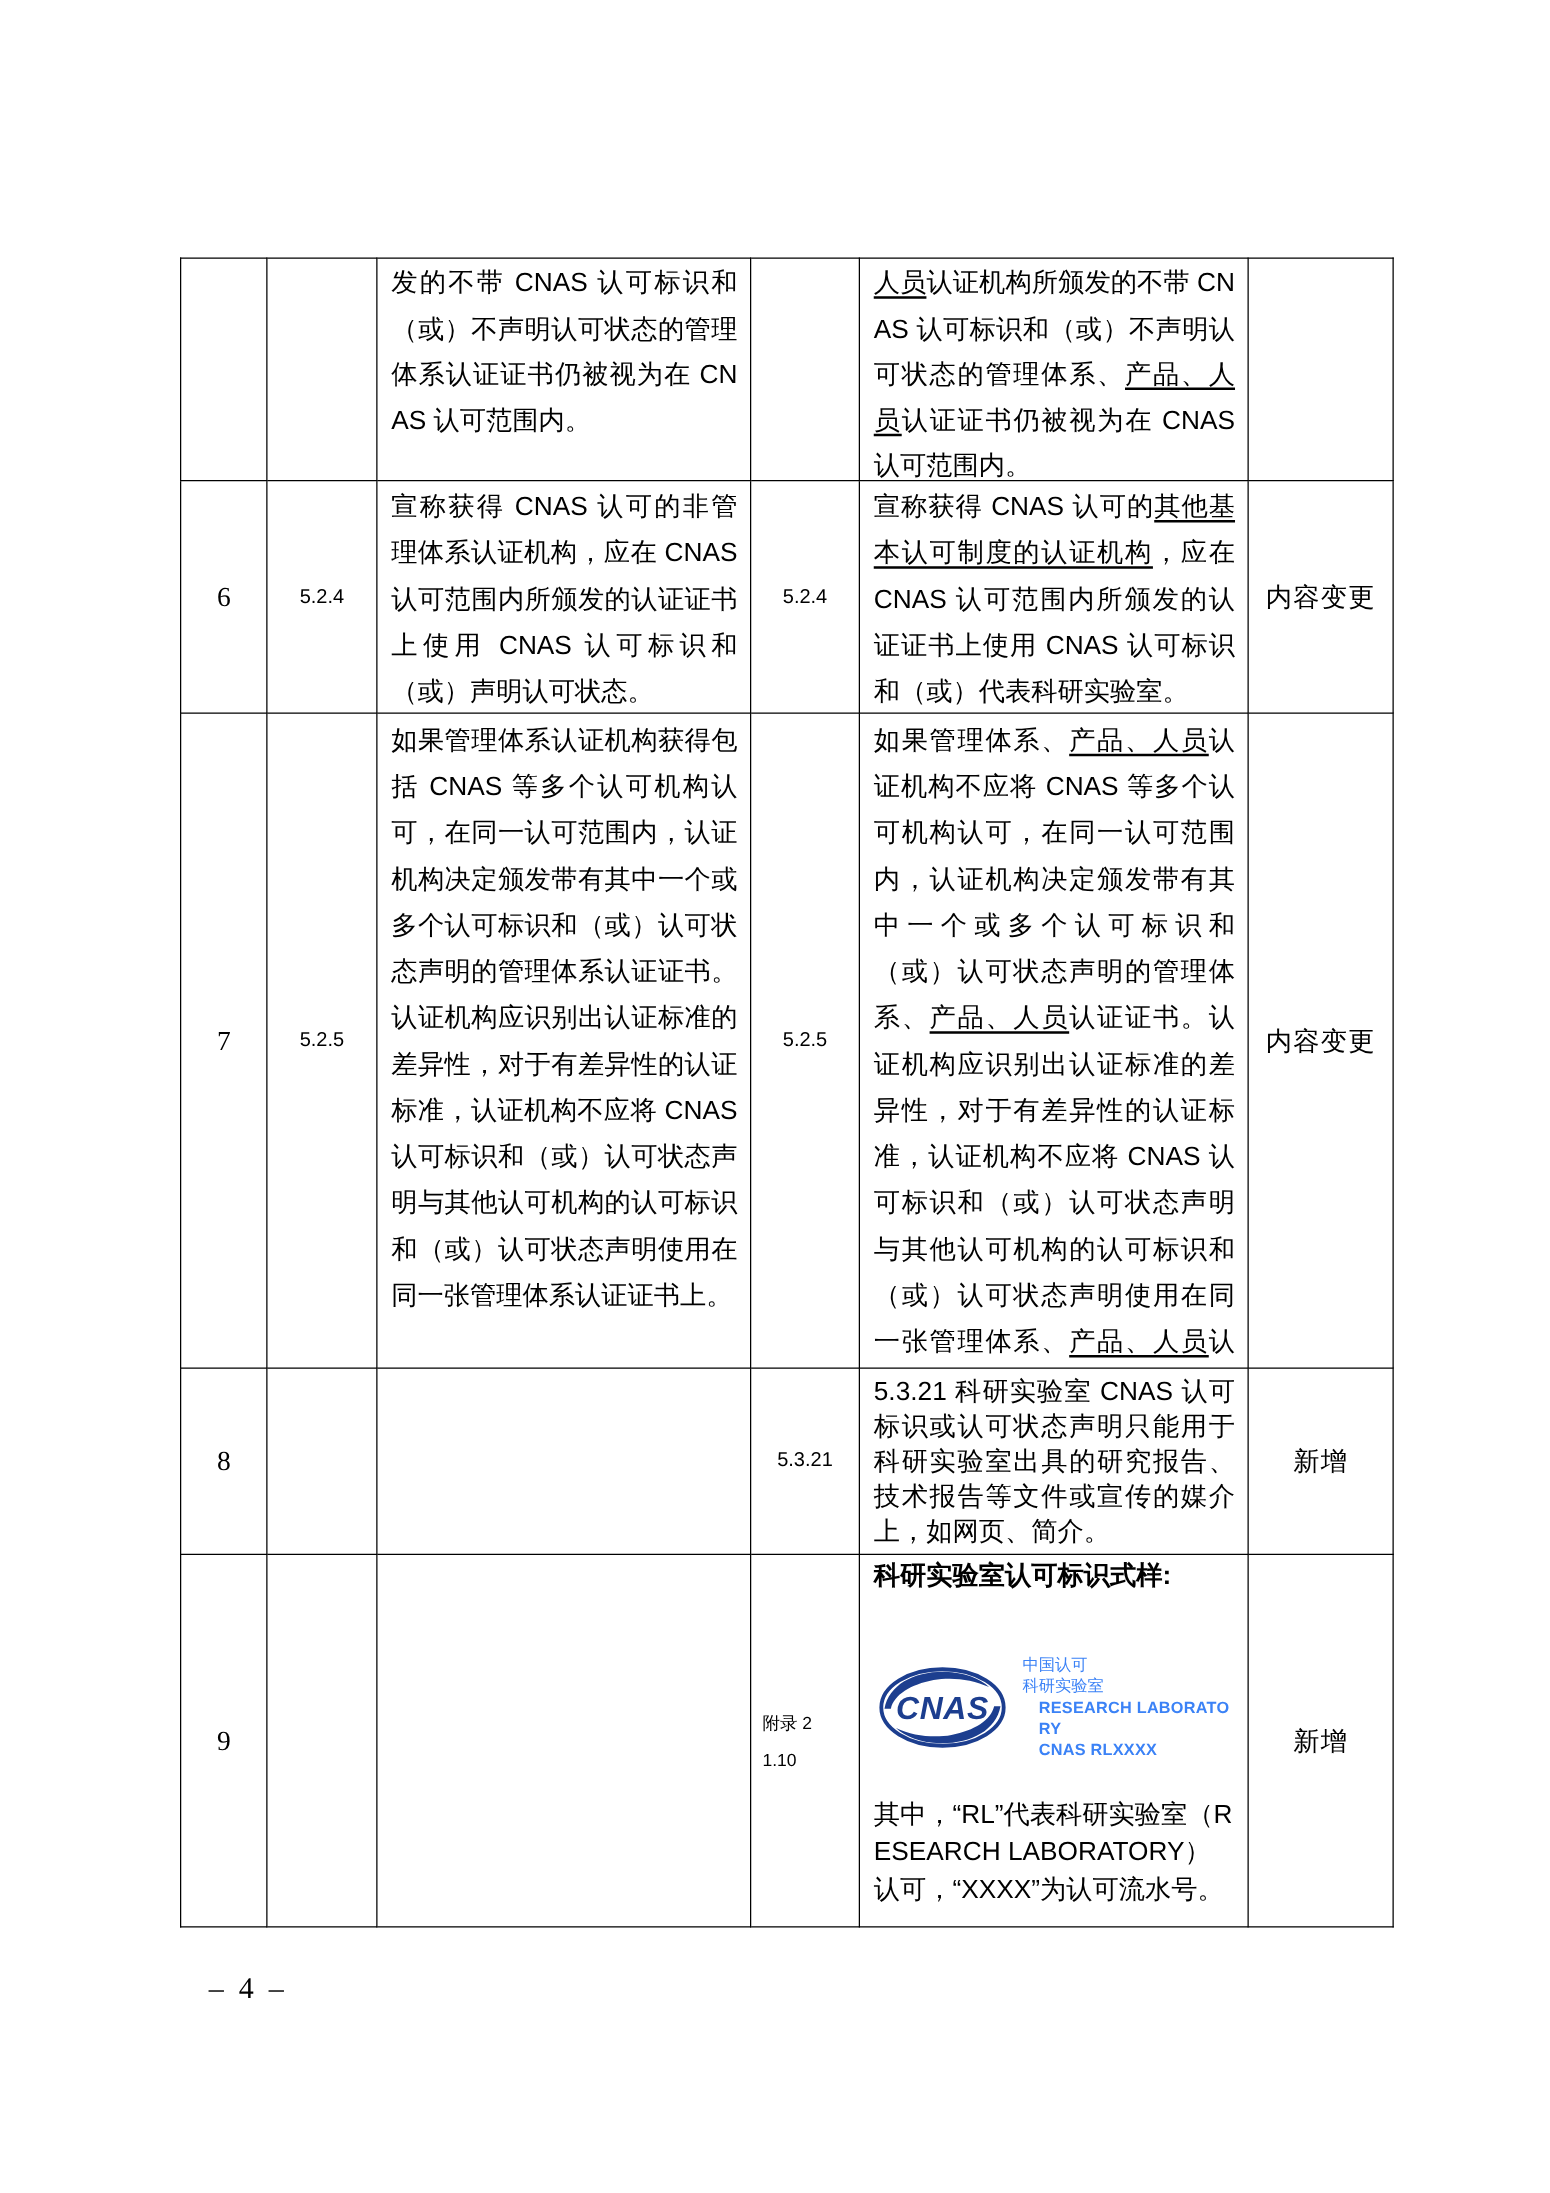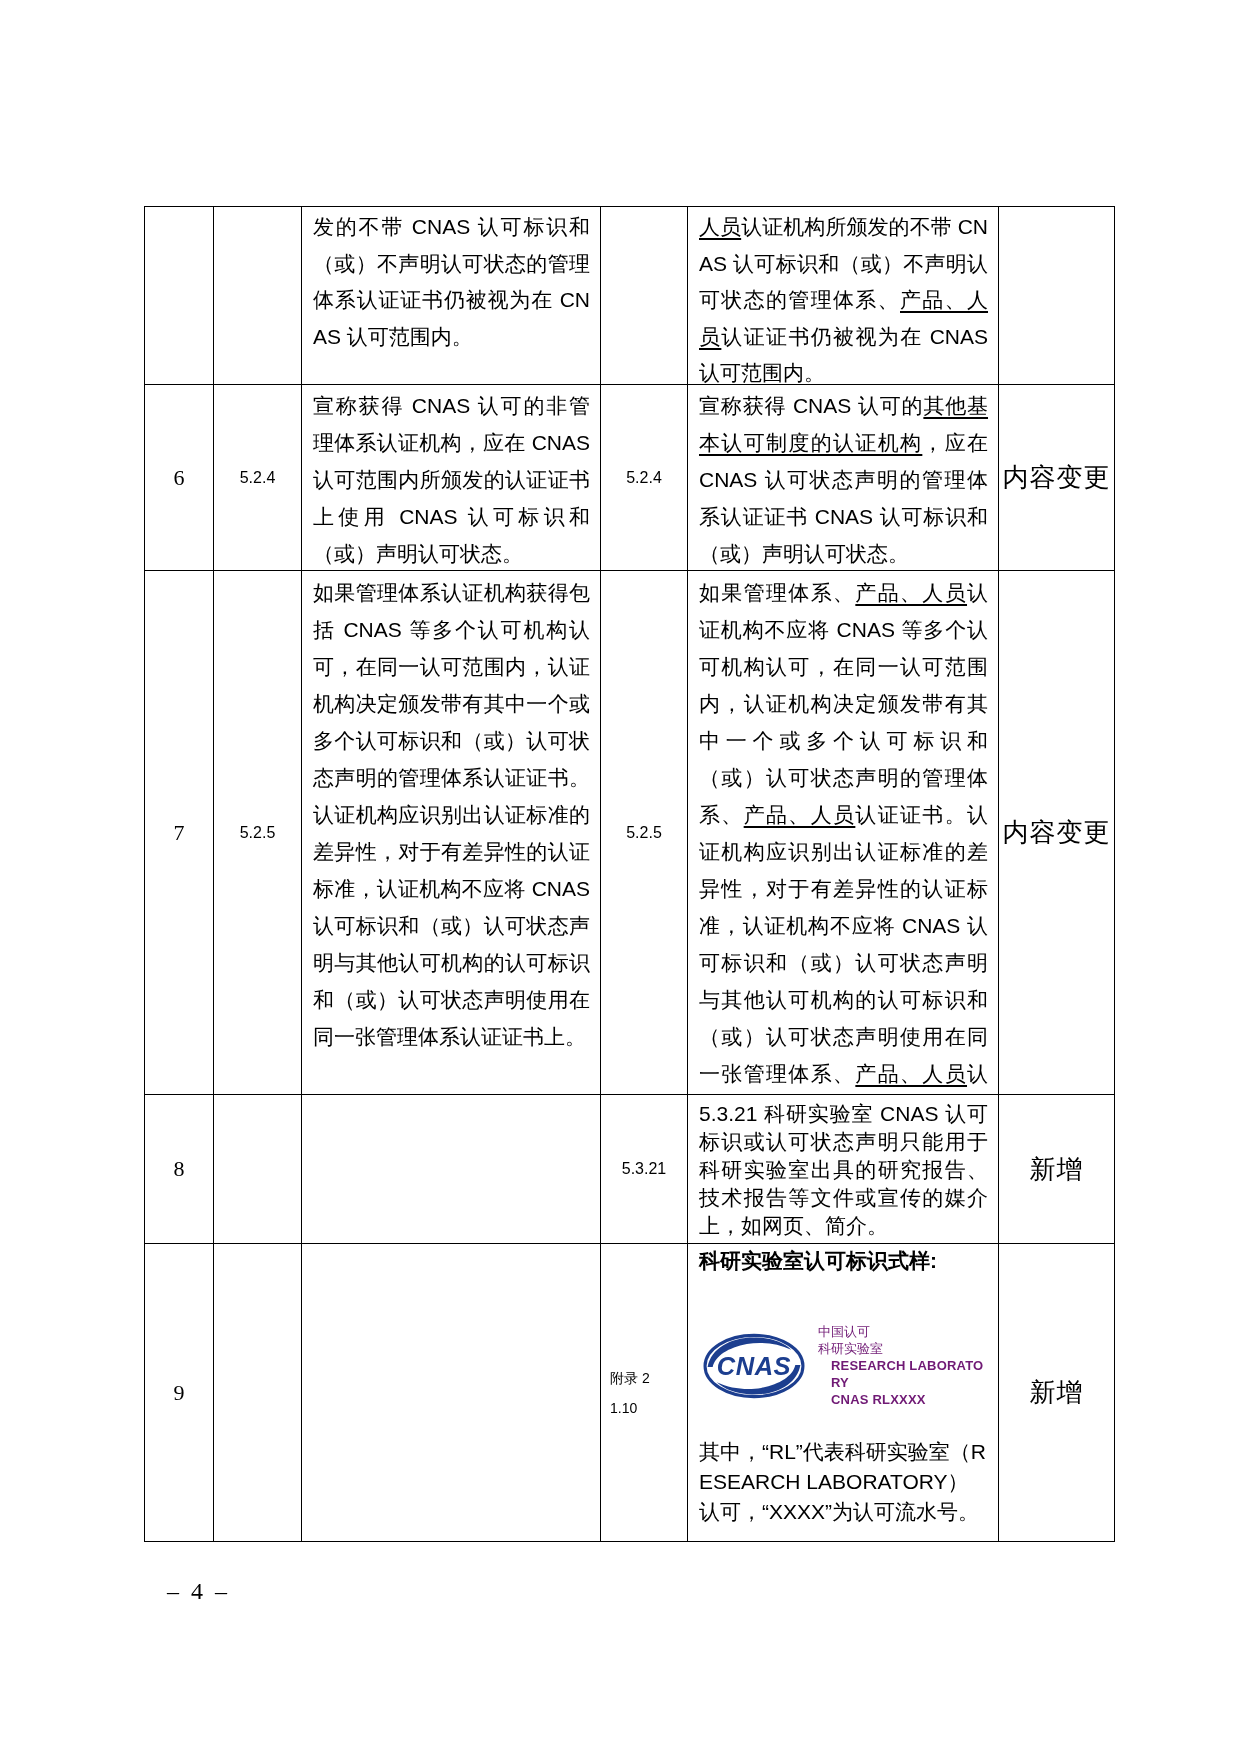--- a/index.html
+++ b/index.html
@@ -20,21 +20,21 @@
     vertical-align:middle; padding:0; overflow:hidden;
   }
   td.cell-txt { vertical-align:top; }
 
   .num {
     text-align:center; font-size:22px;
     font-family:"Liberation Serif","DejaVu Serif",serif;
   }
   .sec { text-align:center; font-size:16px; line-height:30px; }
   .chg {
-    text-align:center; font-size:26px; letter-spacing:1px;
+    text-align:center; font-size:21px; letter-spacing:1px;
     font-family:"Liberation Serif","DejaVu Serif",serif;
   }
 
   .cell-inner {
     padding:2px 10px 0 11px; font-size:21px; text-align:justify;
     overflow:hidden; word-break:break-all;
   }
   .hA   { height:177px; line-height:36.5px; }
   .h6   { height:185px; line-height:37px; }
   .h7   { height:523px; line-height:37px; padding-top:3px; }
@@ -51,21 +51,21 @@
 
   .logo-intro { line-height:30px; text-align:left;font-weight:bold; }
   .logo-row { margin-top:47px; margin-left:4px; display:flex; align-items:center; gap:13px; }
   .cnas-logo { width:102px; height:66px; flex:0 0 auto; }
   .logo-stroke { fill:#ffffff; stroke:#1c3e8f; stroke-width:3; }
   .logo-fill { fill:#1c3e8f; }
   .logo-acronym-text {
     fill:#1c3e8f; font-family:"Liberation Sans","DejaVu Sans",sans-serif;
     font-style:italic; font-weight:bold; font-size:25px; letter-spacing:0.5px;
   }
-  .logo-lines { color:#701a75; font-size:13px; line-height:17px; text-align:left; }
+  .logo-lines { color:#3b82f6; font-size:13px; line-height:17px; text-align:left; }
   .logo-lines .en { font-weight:bold; letter-spacing:0.2px;margin-left:13px; }
   .logo-outro { margin-top:29px; line-height:30px; text-align:left; }
 
   .footer {
     position:absolute; left:167px; top:1578px;
     font-family:"Liberation Serif","DejaVu Serif",serif;
     font-size:24px; letter-spacing:3px; color:#000;
   }
 </style>
 </head>
@@ -112,21 +112,21 @@
         <td>
           <div class="sec">5.2.4</div>
         </td>
         <td class="cell-txt">
           <div class="cell-inner h6"><span>宣称获得 CNAS 认可的非管理体系认证机构，应在 CNAS 认可范围内所颁发的认证证书上使用 CNAS 认可标识和（或）声明认可状态。</span></div>
         </td>
         <td>
           <div class="sec">5.2.4</div>
         </td>
         <td class="cell-txt">
-          <div class="cell-inner h6"><span>宣称获得 CNAS 认可的</span><u>其他基本认可制度的认证机构</u><span>，应在 CNAS 认可状态声明的管理体系认证证书 CNAS 认可标识和（或）声明认可状态。</span></div>
+          <div class="cell-inner h6"><span>宣称获得 CNAS 认可的</span><u>其他基本认可制度的认证机构</u><span>，应在 CNAS 认可范围内所颁发的认证证书上使用 CNAS 认可标识和（或）代表科研实验室。</span></div>
         </td>
         <td>
           <div class="chg">内容变更</div>
         </td>
       </tr>
 
       <tr>
         <td>
           <div class="num">7</div>
         </td>

